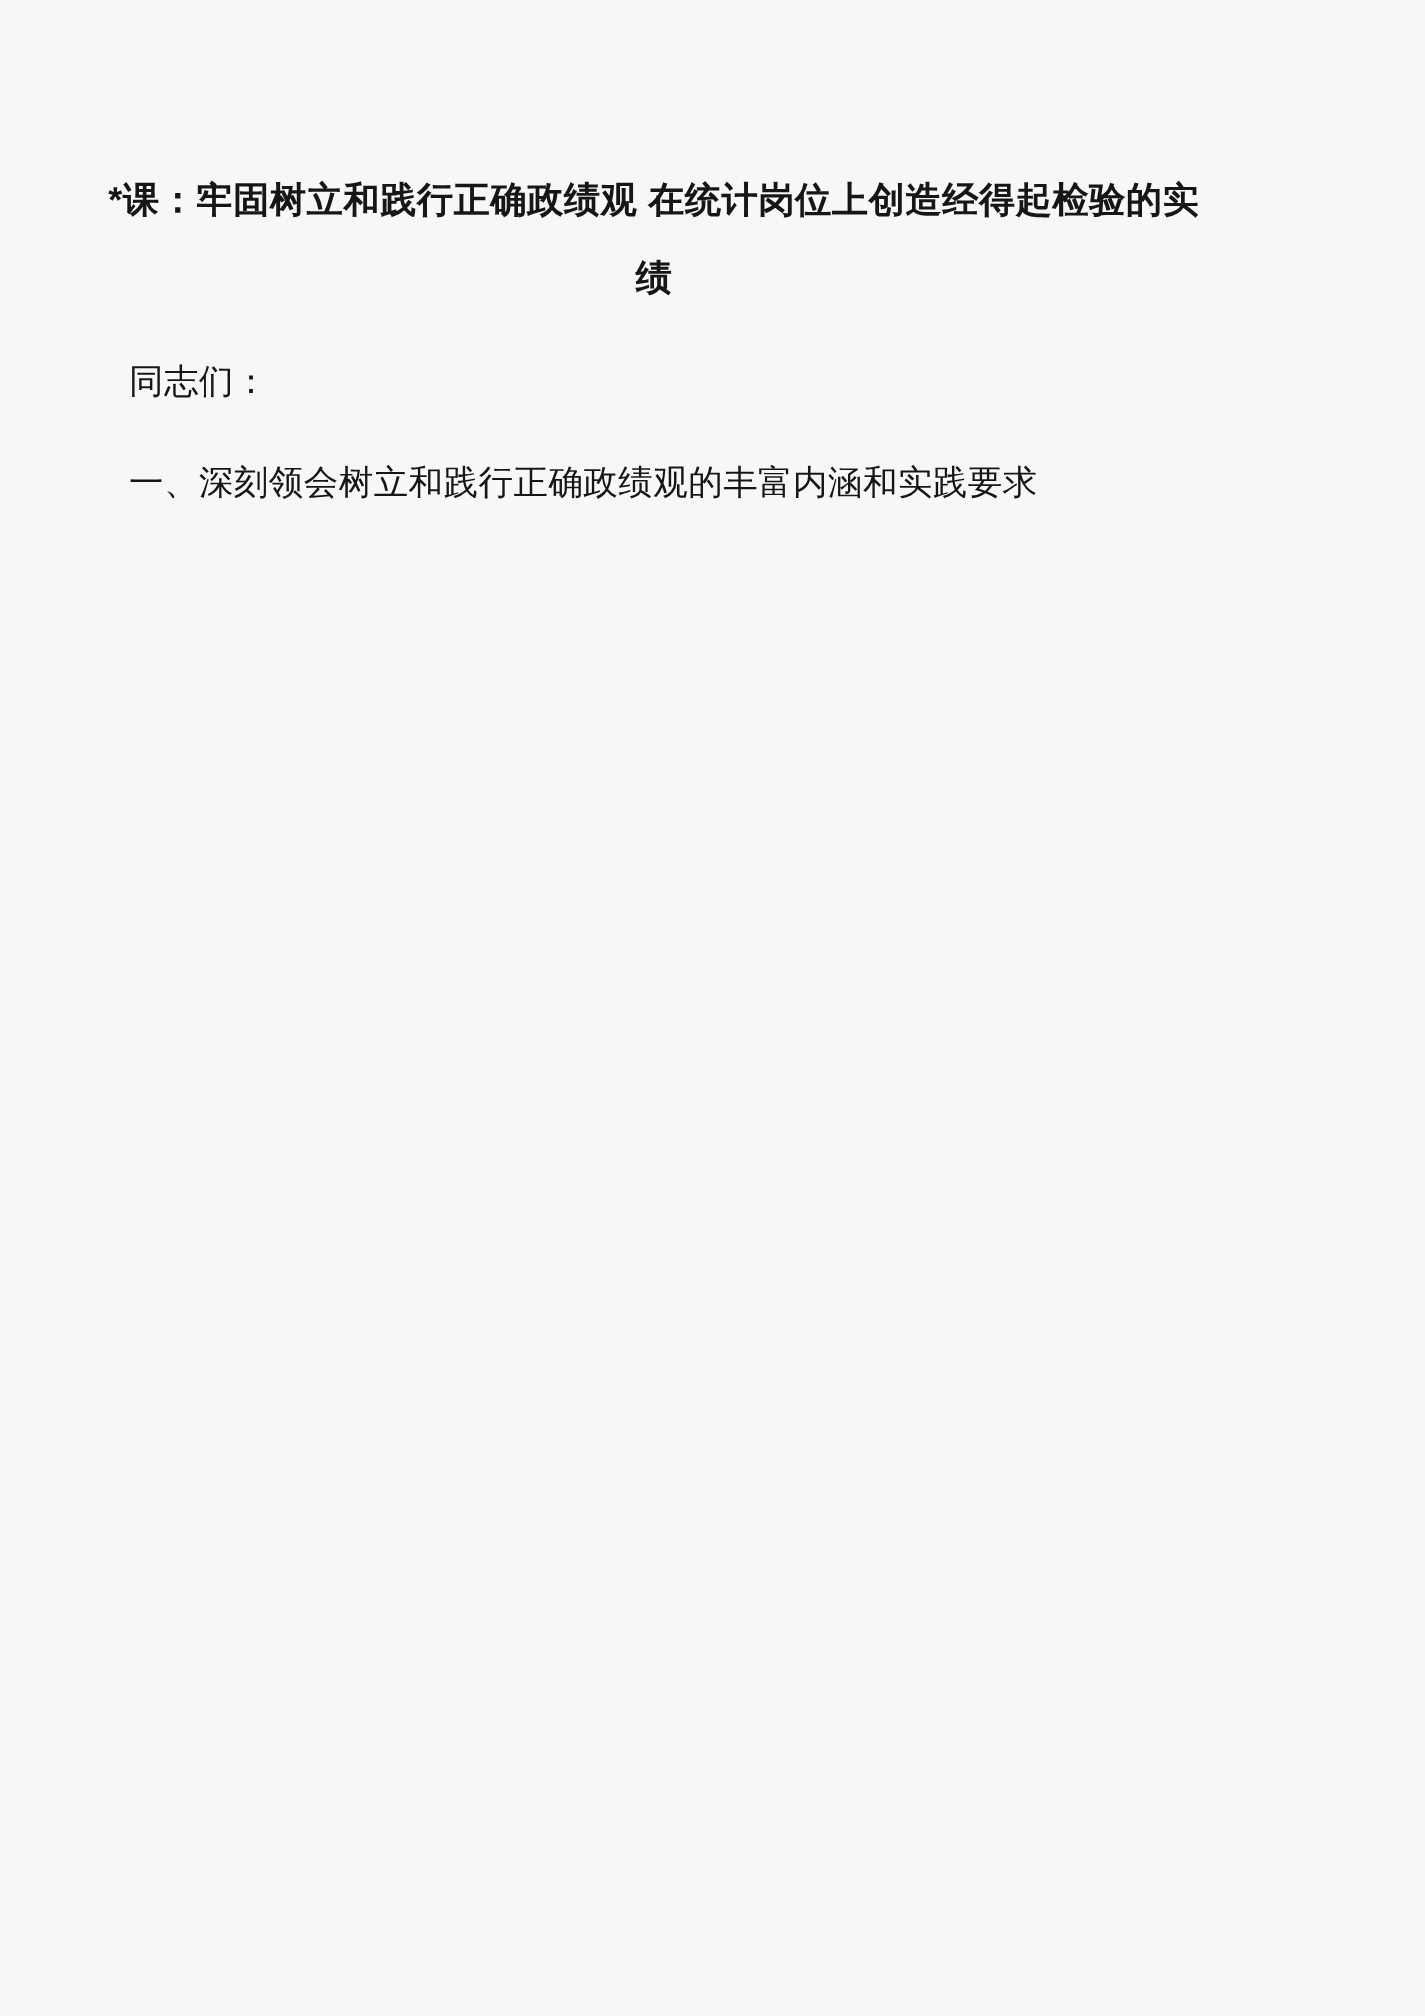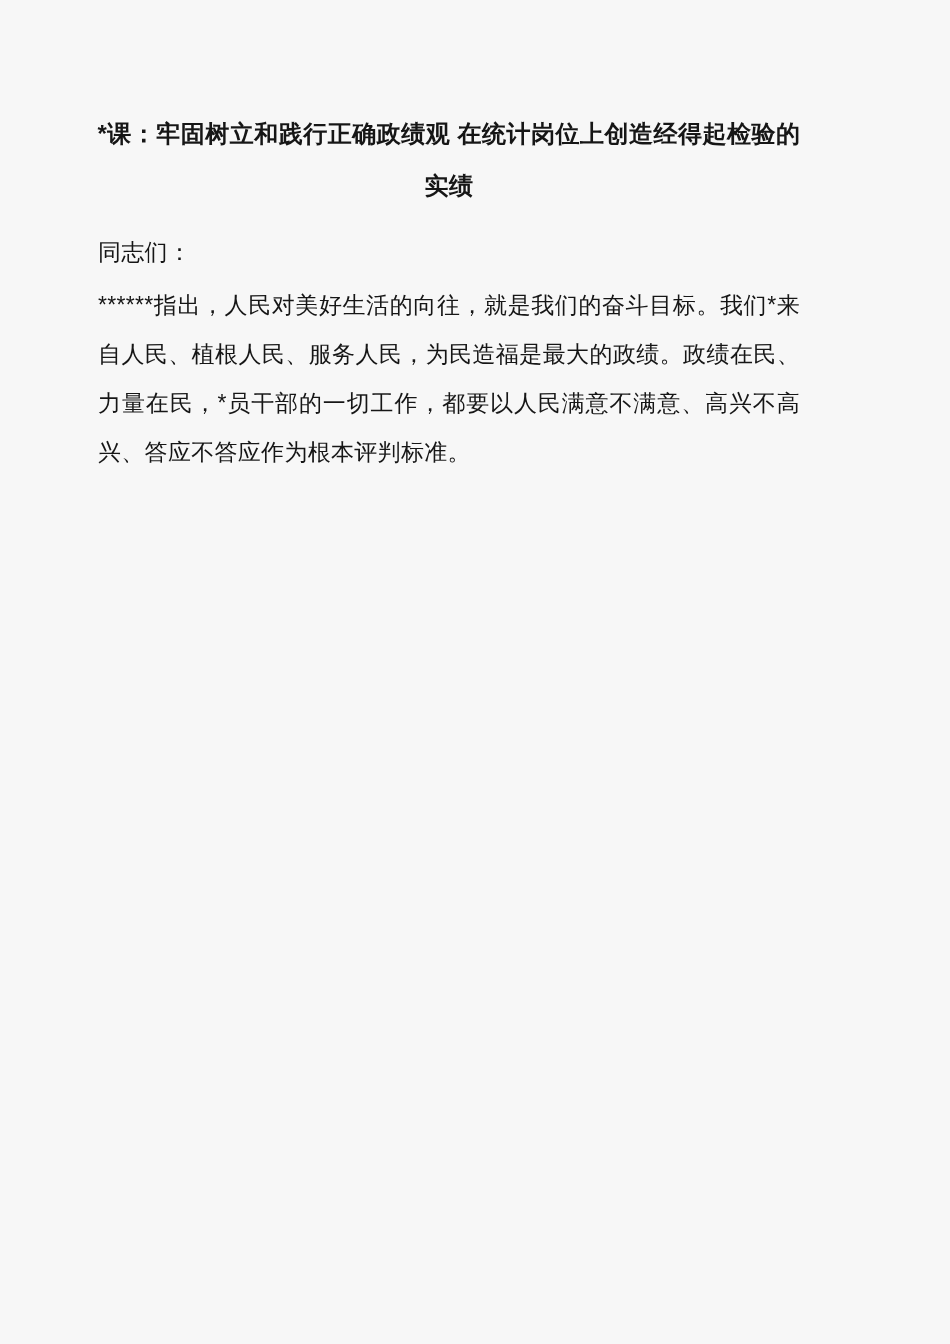--- a/index.html
+++ b/index.html
@@ -11,43 +11,43 @@
     min-height: 1344px;
     background: #f7f7f7;
     color: #161616;
     font-family: "Liberation Sans", "DejaVu Sans", sans-serif;
     -webkit-font-smoothing: antialiased;
   }
   .page {
     box-sizing: border-box;
     width: 950px;
     min-height: 1344px;
-    padding: 108px 146px 40px 94px;
+    padding: 108px 146px 40px 68px;
   }
   .doc-title {
     margin: 0 0 16px 0;
     font-size: 24px;
     font-weight: bold;
     line-height: 52px;
     text-align: center;
     letter-spacing: 0.5px;
   }
   .doc-body p {
-    margin: 4px;
+    margin: 18px;
     font-size: 23px;
     line-height: 49px;
     text-align: justify;
     text-justify: inter-ideograph;
     word-break: break-all;
     letter-spacing: 0.3px;
   }
 </style>
 </head>
 <body>
 
 <div class="page">
   <h1 class="doc-title">*课：牢固树立和践行正确政绩观 在统计岗位上创造经得起检验的实绩</h1>
 
   <div class="doc-body">
     <p>同志们：</p>
-    <p>******指出，人民对美好生活的向往，就是我们的奋斗目标。我们*来自人民、植根人民、服务人民，为民造福是最大的政绩。政绩在民、力量在民，*员干部的一切工作，都要以人民满意不满意、高兴不高兴、答应不答应作为根本评判标准。</p>
+    <p>一、深刻领会树立和践行正确政绩观的丰富内涵和实践要求</p>
   </div>
 </div>
 
 </body></html>

